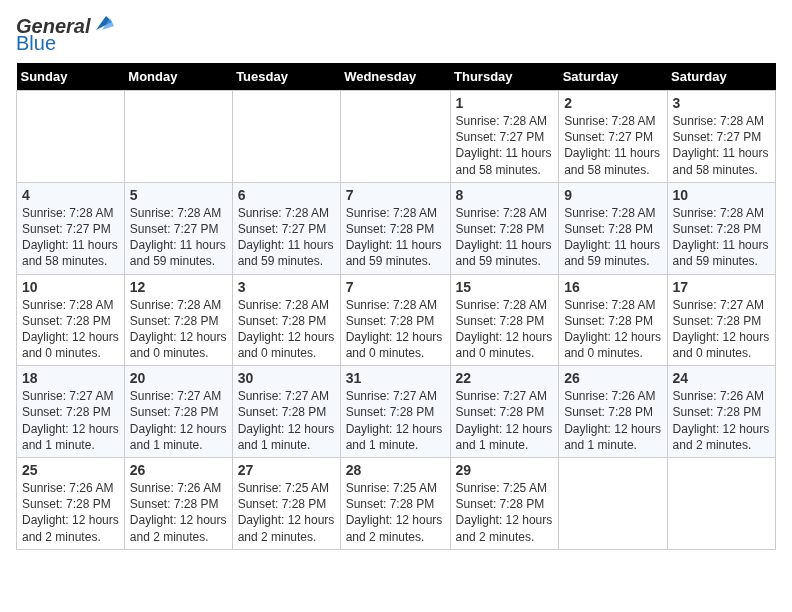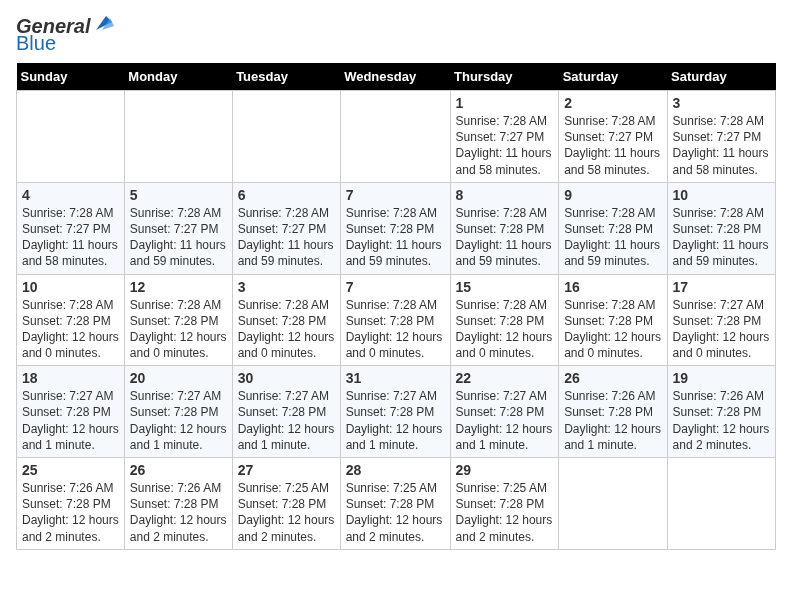--- a/index.html
+++ b/index.html
@@ -275,21 +275,21 @@
 and 1 minute.</div>
         </td>
         <td>
           <span class="day-num">26</span>
           <div class="day-info" style="white-space: pre-line;">Sunrise: 7:26 AM
 Sunset: 7:28 PM
 Daylight: 12 hours
 and 1 minute.</div>
         </td>
         <td>
-          <span class="day-num">19</span>
+          <span class="day-num">24</span>
           <div class="day-info" style="white-space: pre-line;">Sunrise: 7:26 AM
 Sunset: 7:28 PM
 Daylight: 12 hours
 and 2 minutes.</div>
         </td>
       </tr>
       <tr>
         <td>
           <span class="day-num">25</span>
           <div class="day-info" style="white-space: pre-line;">Sunrise: 7:26 AM

